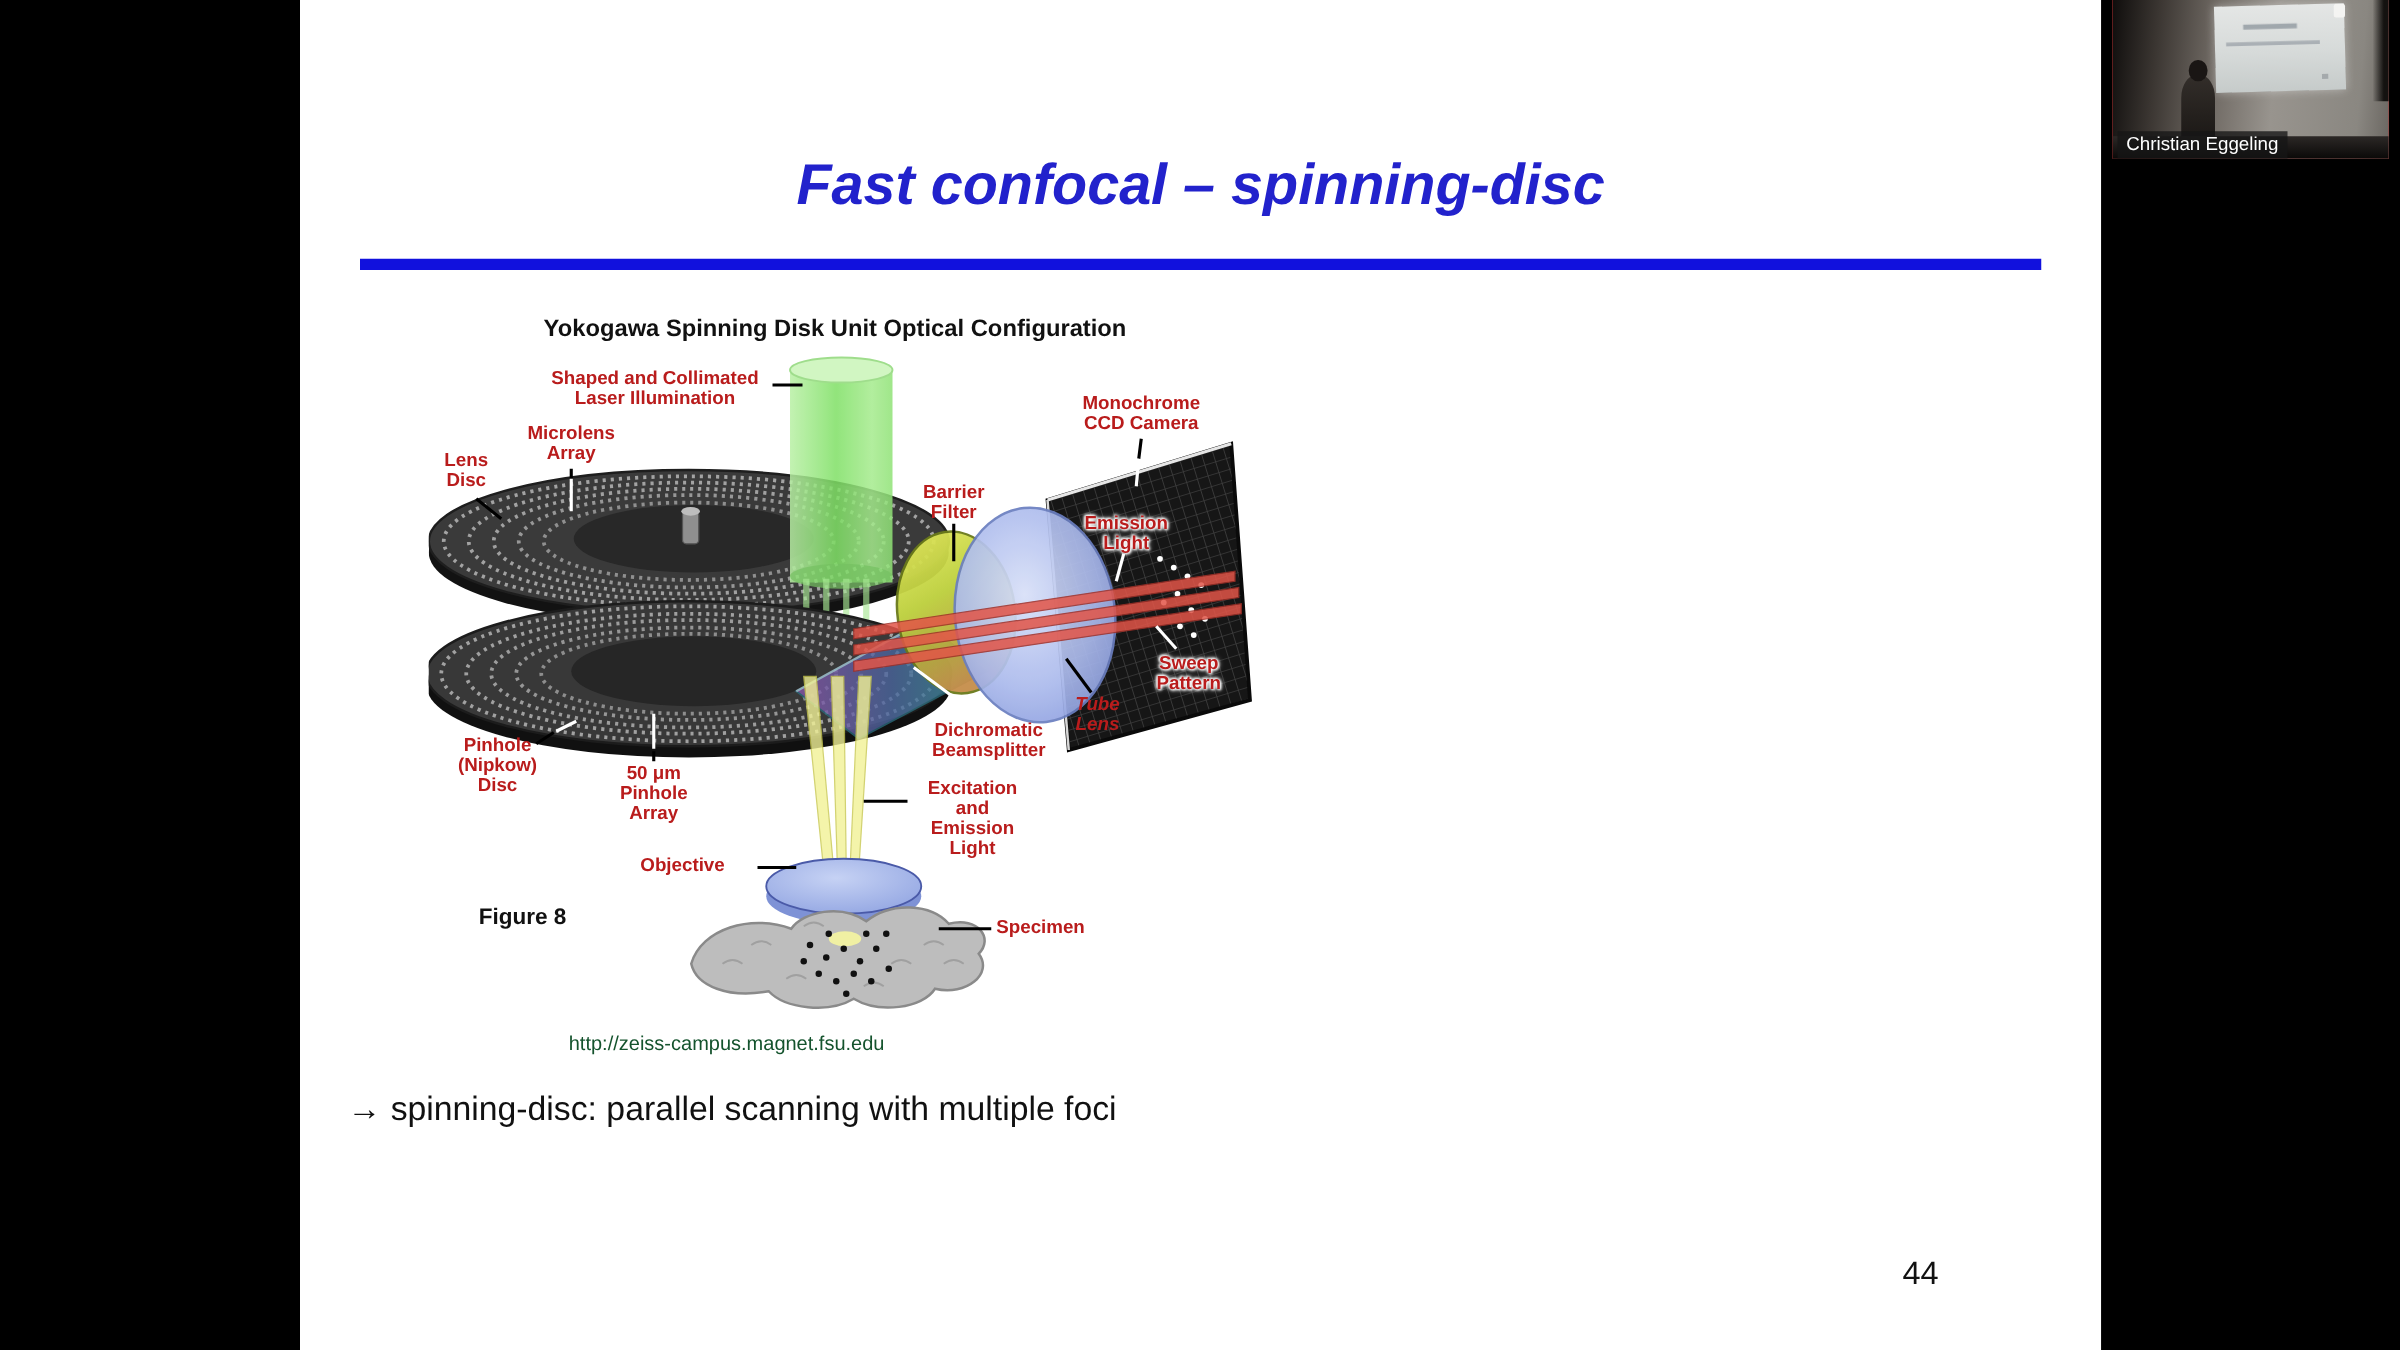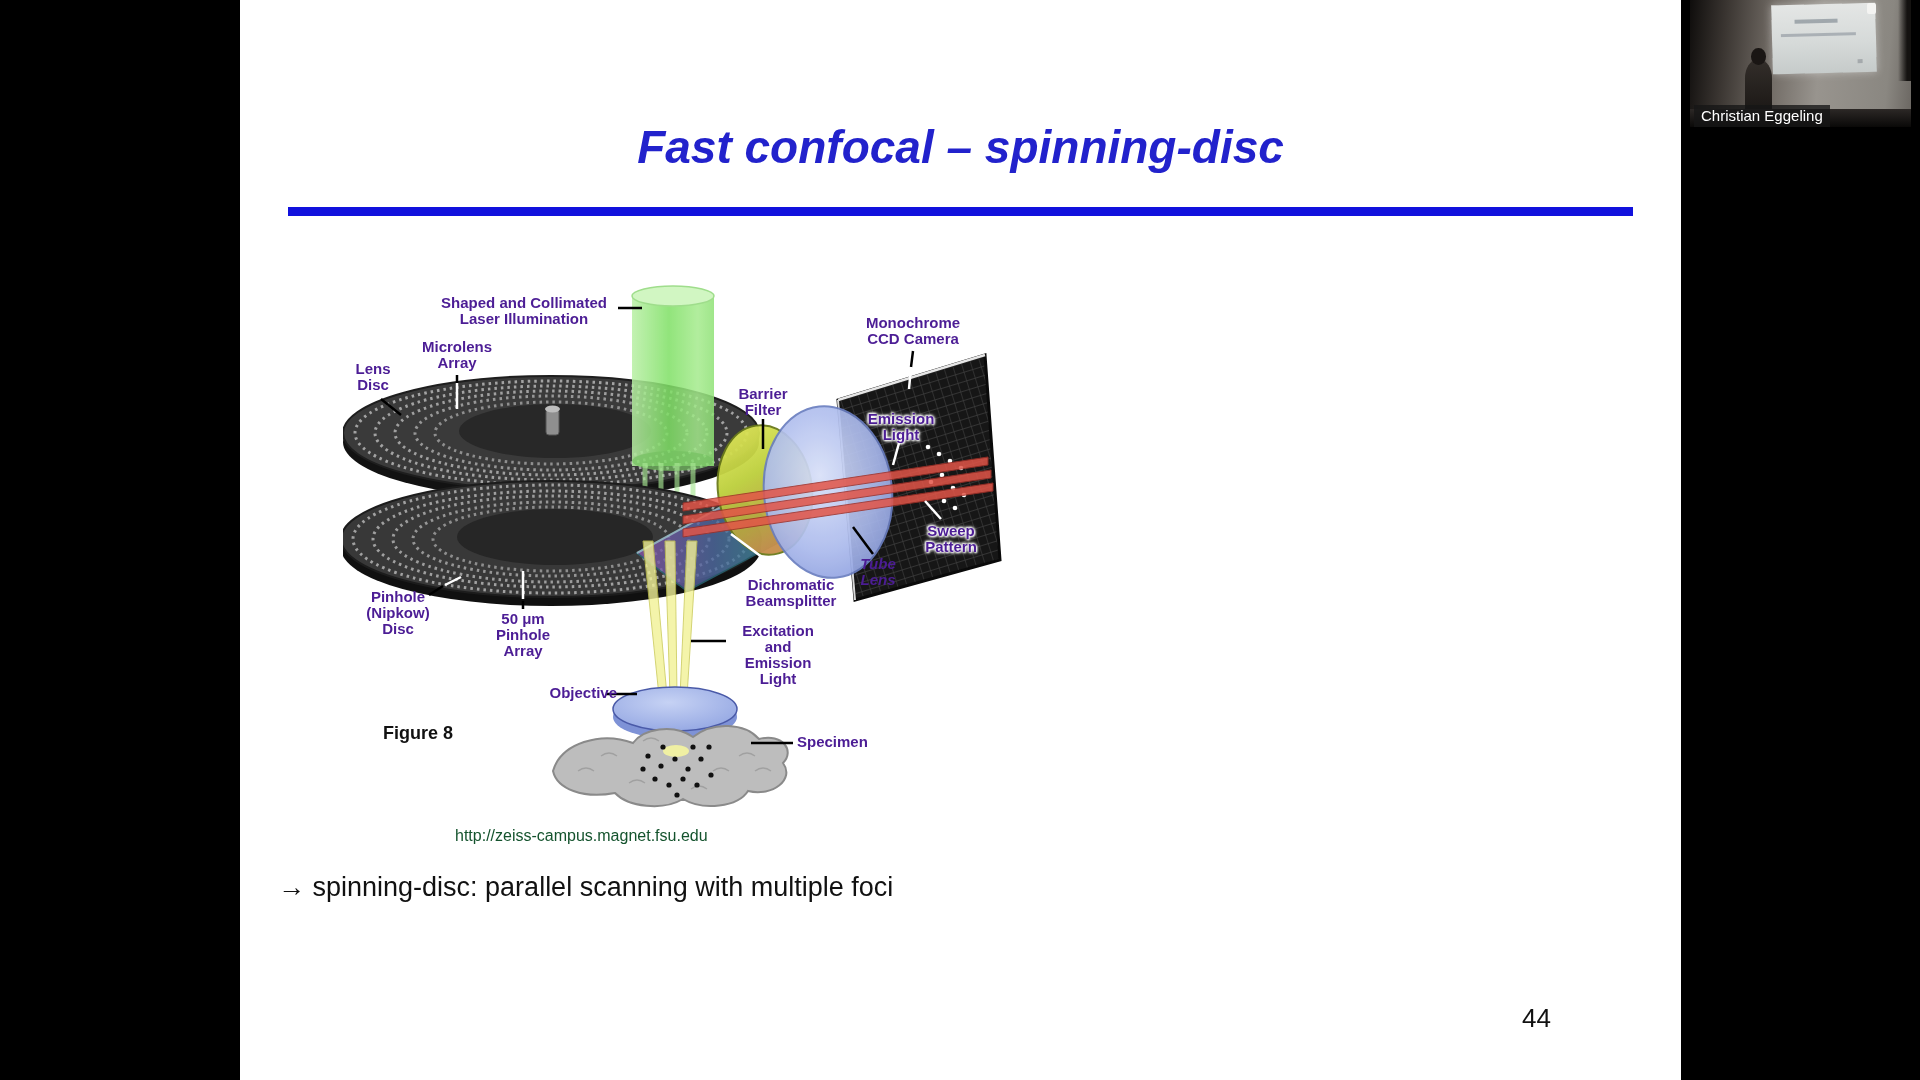--- a/index.html
+++ b/index.html
@@ -9,36 +9,36 @@
 
   .slide-title{position:absolute;left:0;top:44px;width:100%;text-align:center;
     font-size:57px;font-weight:600;color:#2222cc;letter-spacing:0px;}
   .slide-subtitle{position:absolute;left:0;top:120px;width:100%;text-align:center;
     font-size:46px;font-weight:600;font-style:italic;color:#2222cc;}
   .title-rule{position:absolute;left:48px;top:207px;width:1345px;height:9px;background:#1111dd;}
 
   .figure-area{position:absolute;left:103px;top:251px;width:690px;height:570px;}
   .figure-title{position:absolute;left:0;top:2px;width:650px;text-align:center;
     font-size:19px;font-weight:bold;color:#111;}
-  .fig-label{position:absolute;font-size:15px;line-height:16px;font-weight:bold;color:#4c1d95;
+  .fig-label{position:absolute;font-size:15px;line-height:16px;font-weight:bold;color:#b91c1c;
     text-align:center;white-space:pre-line;}
   .halo{text-shadow:0 0 3px #fff,0 0 3px #fff,1px 1px 2px #fff,-1px -1px 2px #fff,0 0 5px #fff;}
   .lbl-laser{left:56px;top:44px;width:250px;}
   .lbl-microlens{left:54px;top:88px;width:120px;}
   .lbl-lensdisc{left:-15px;top:110px;width:90px;}
   .lbl-barrier{left:370px;top:135px;width:100px;}
   .lbl-ccd{left:500px;top:64px;width:140px;}
   .lbl-emission{left:508px;top:160px;width:100px;}
   .lbl-sweep{left:558px;top:272px;width:100px;}
   .lbl-tube{left:495px;top:305px;width:80px;font-style:italic;}
   .lbl-dichro{left:383px;top:326px;width:130px;}
   .lbl-pinholedisc{left:5px;top:338px;width:100px;}
   .lbl-pinholearray{left:130px;top:360px;width:100px;}
   .lbl-excitation{left:385px;top:372px;width:100px;}
-  .lbl-objective{left:184px;top:434px;width:90px;text-align:right;}
+  .lbl-objective{left:158px;top:434px;width:90px;text-align:center;}
   .lbl-specimen{left:454px;top:483px;width:100px;text-align:left;}
   .figure-caption{position:absolute;left:40px;top:472px;width:110px;font-size:18px;
     font-weight:bold;color:#111;}
 
   .source-url{position:absolute;left:215px;top:827px;font-size:16px;color:#14532d;}
   .takeaway{position:absolute;left:38px;top:872px;font-size:27px;color:#111;}
   .page-number{position:absolute;left:1282px;top:1003px;font-size:26px;color:#111;}
 
   .right-panel{position:absolute;left:1681px;top:0;width:239px;height:1080px;background:#000;}
   .video-thumb{position:absolute;left:9px;top:0;width:221px;height:127px;overflow:hidden;
@@ -245,20 +245,21 @@
           <line x1="114" y1="132" x2="114" y2="158"></line>
           <line x1="568" y1="116" x2="566" y2="138"></line>
           <line x1="556" y1="192" x2="550" y2="214"></line>
           <line x1="598" y1="268" x2="582" y2="250"></line>
           <line x1="443" y1="324" x2="388" y2="283"></line>
           <line x1="102" y1="334" x2="118" y2="326"></line>
           <line x1="180" y1="320" x2="180" y2="348"></line>
         </g>
       </svg>
 
+      <div class="figure-title">Yokogawa Spinning Disk Unit Optical Configuration</div>
       <div class="fig-label lbl-laser">Shaped and Collimated
 Laser Illumination</div>
       <div class="fig-label lbl-microlens">Microlens
 Array</div>
       <div class="fig-label lbl-lensdisc">Lens
 Disc</div>
       <div class="fig-label lbl-barrier">Barrier
 Filter</div>
       <div class="fig-label lbl-ccd">Monochrome
 CCD Camera</div>

